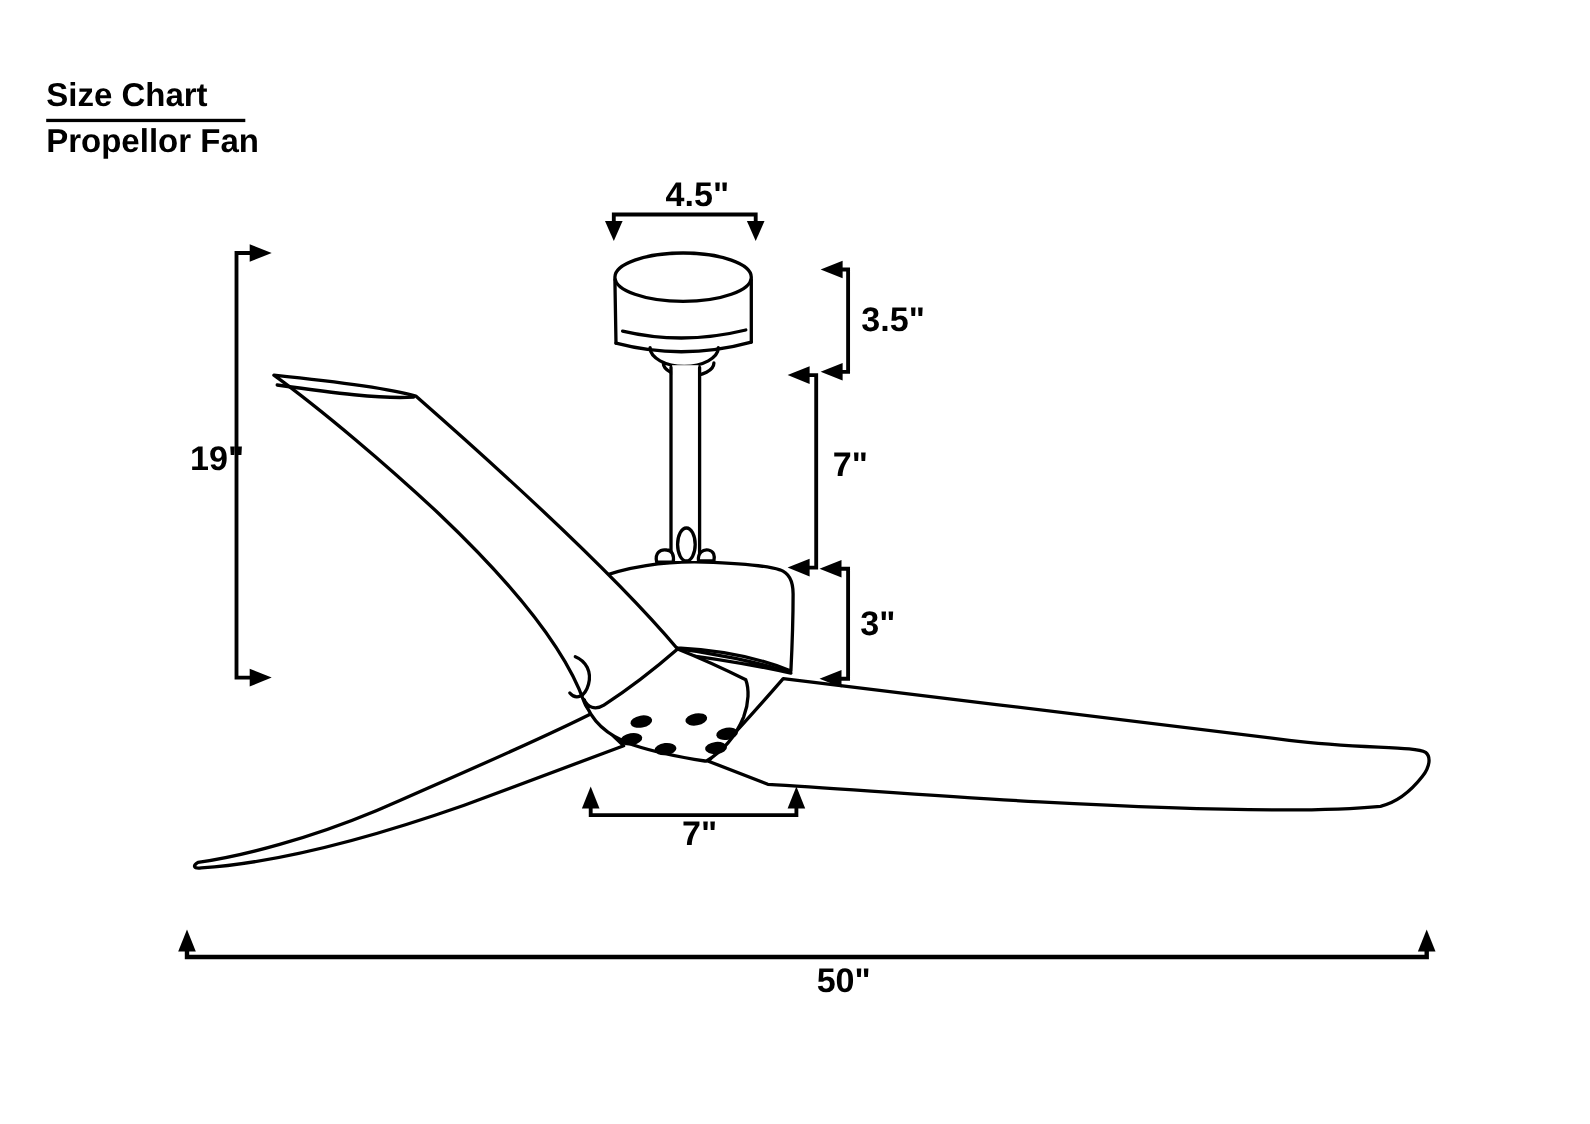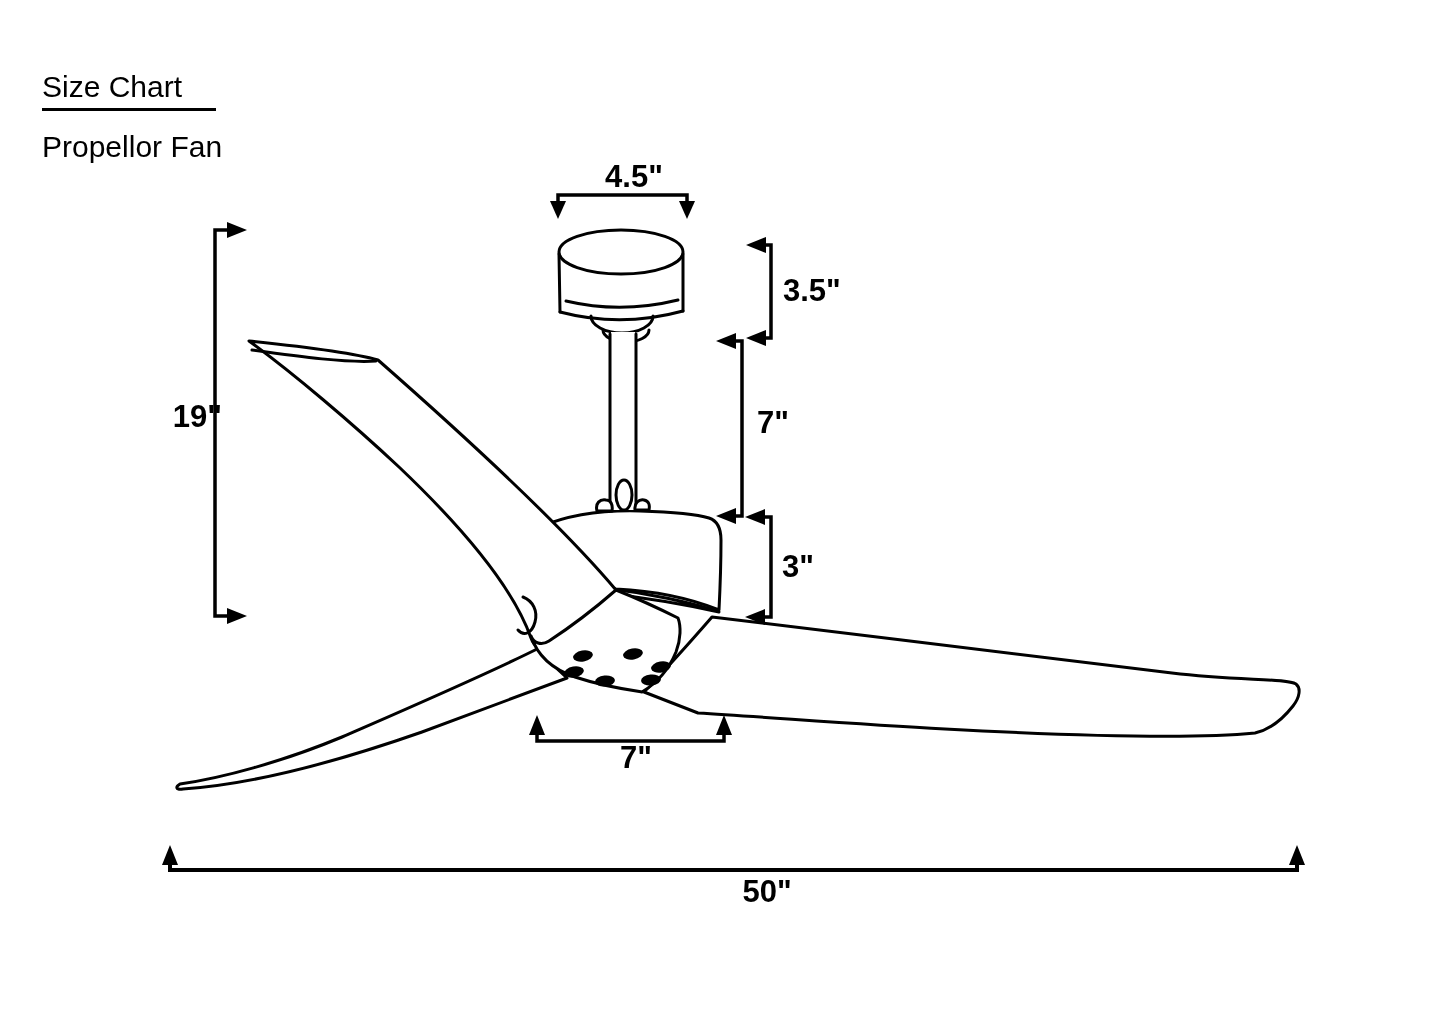--- a/index.html
+++ b/index.html
@@ -1,22 +1,22 @@
 <!DOCTYPE html>
 <html><head>
 <meta charset="utf-8">
 <style>
   html,body{margin:0;padding:0;background:#ffffff;}
   body{width:1445px;height:1022px;position:relative;overflow:hidden;
        font-family:"Liberation Sans",sans-serif;}
   .title{position:absolute;left:42px;top:70px;color:#000;
-         font-weight:normal;font-size:30px;line-height:1.1;}
+         font-weight:bold;font-size:30px;line-height:1.1;}
   .title .t1 span{display:inline-block;border-bottom:3px solid #000;
                   padding:0 34px 5px 0;}
-  .title .t2{margin-top:19px;}
+  .title .t2{margin-top:1px;}
   svg{position:absolute;left:0;top:0;}
   .shape{fill:#ffffff;stroke:#000000;stroke-width:3;stroke-linejoin:round;stroke-linecap:round;}
   .ink{fill:none;stroke:#000000;stroke-width:3;stroke-linejoin:round;stroke-linecap:round;}
   .dim{fill:none;stroke:#000000;stroke-width:3.5;stroke-linecap:square;}
   .dim-thick{fill:none;stroke:#000000;stroke-width:4;stroke-linecap:square;}
   .arrow{fill:#000000;stroke:none;}
   .screw{fill:#000000;stroke:none;}
   .dim-label{font-family:"Liberation Sans",sans-serif;font-weight:bold;
              font-size:31px;fill:#000000;}
 </style>

